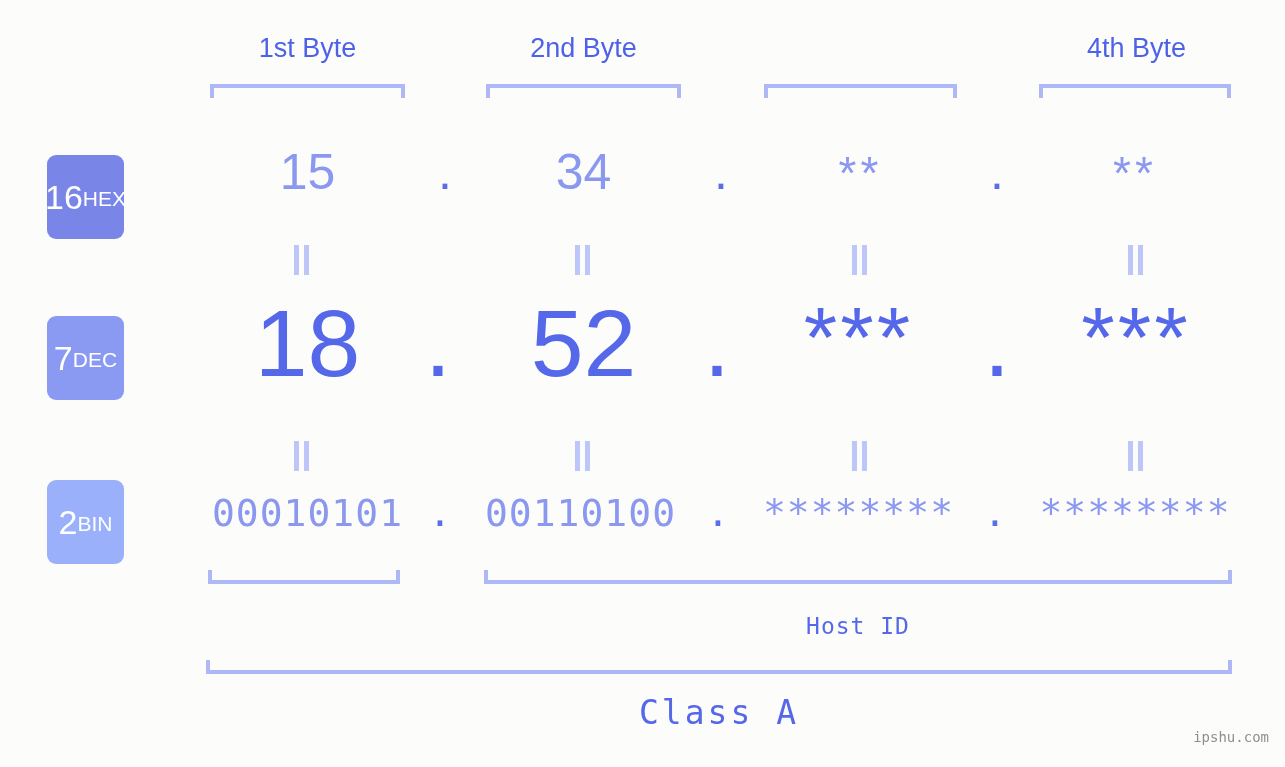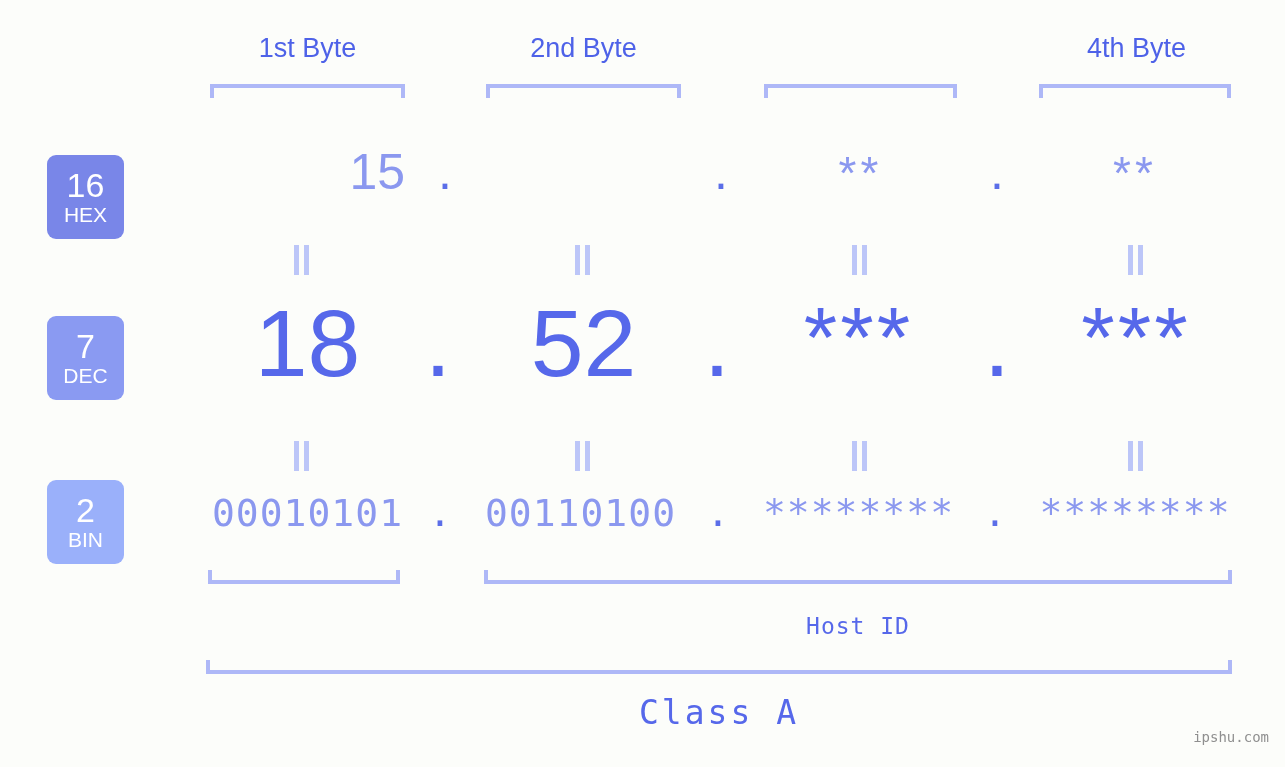--- a/index.html
+++ b/index.html
@@ -52,21 +52,21 @@
 
   
   .badge {
     position: absolute;
     left: 47px;
     width: 77px;
     height: 84px;
     border-radius: 9px;
     color: #ffffff;
     display: flex;
-    flex-direction: column;
+    flex-direction: row;
     align-items: center;
     justify-content: center;
     font-family: "Liberation Sans", sans-serif;
     line-height: 1;
   }
   .badge .num {
     font-size: 34px;
     font-weight: 400;
     line-height: 0.95;
   }
@@ -221,22 +221,23 @@
   </div>
   <div class="badge badge-dec">
     <span class="num">7</span>
     <span class="nm">DEC</span>
   </div>
   <div class="badge badge-bin">
     <span class="num">2</span>
     <span class="nm">BIN</span>
   </div>
 
-  <div class="val hex-val" style="left:210px;width:195px;text-align:right;">15</div>
+  <div class="val hex-val" style="left:210px;width:195px;">15</div>
   <div class="val hex-dot" style="left:405px;width:80px;">.</div>
+  <div class="val hex-val" style="left:486px;width:195px;">34</div>
   <div class="val hex-dot" style="left:681px;width:80px;">.</div>
   <div class="val hex-star" style="left:764px;width:193px;">**</div>
   <div class="val hex-dot" style="left:957px;width:80px;">.</div>
   <div class="val hex-star" style="left:1039px;width:192px;">**</div>
 
   <div class="eqmark" style="left:293px;top:245px;">
       <i class="a"></i>
       <i class="b"></i>
     </div>
   <div class="eqmark" style="left:574px;top:245px;">

